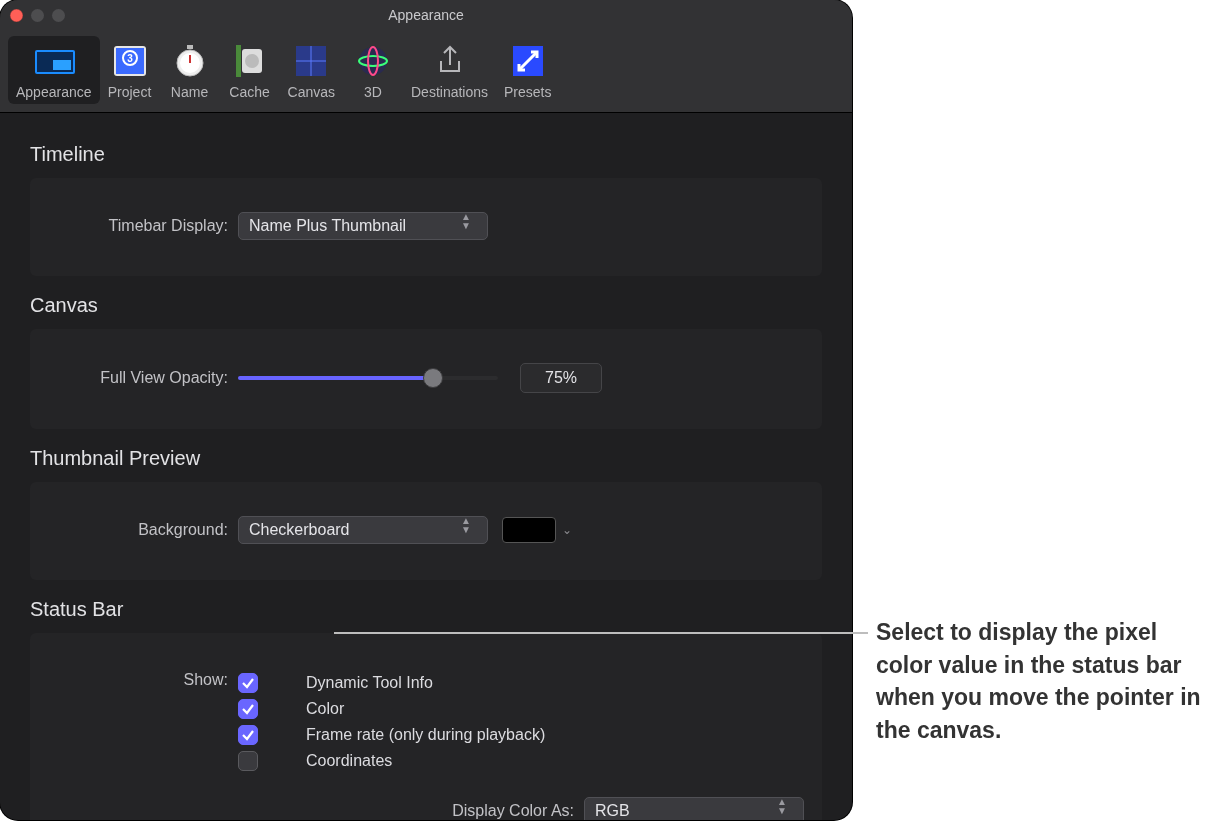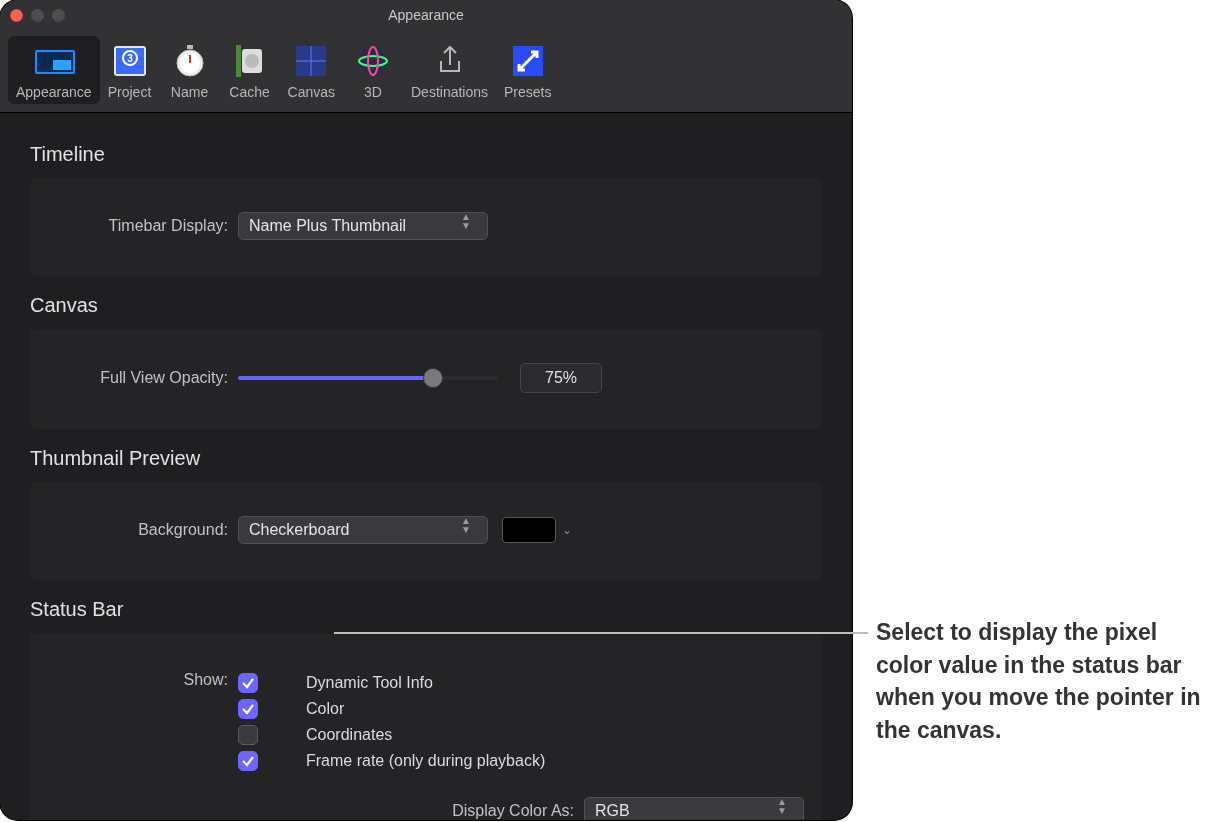--- a/index.html
+++ b/index.html
@@ -241,30 +241,30 @@
           </div>
           <div class="checkbox-row">
             <div class="cb checked">
                 <svg width="14" height="14" viewBox="0 0 14 14">
                   <path d="M2 7 L6 11 L12 3" stroke="#fff" stroke-width="2.2" fill="none"></path>
                 </svg>
               </div>
             <span class="checklabel">Color</span>
           </div>
           <div class="checkbox-row">
-            <div class="cb"></div>
-            <span class="checklabel">Coordinates</span>
-          </div>
-          <div class="checkbox-row">
             <div class="cb checked">
                 <svg width="14" height="14" viewBox="0 0 14 14">
                   <path d="M2 7 L6 11 L12 3" stroke="#fff" stroke-width="2.2" fill="none"></path>
                 </svg>
               </div>
             <span class="checklabel">Frame rate (only during playback)</span>
+          </div>
+          <div class="checkbox-row">
+            <div class="cb"></div>
+            <span class="checklabel">Coordinates</span>
           </div>
         </div>
       </div>
       <div class="row" style="margin-top:6px;justify-content:flex-end;">
         <div class="label">Display Color As:</div>
         <div class="popup" style="min-width:220px">
           <span>RGB</span>
           <span class="stepper">
               <span>▲</span>
               <span>▼</span>

